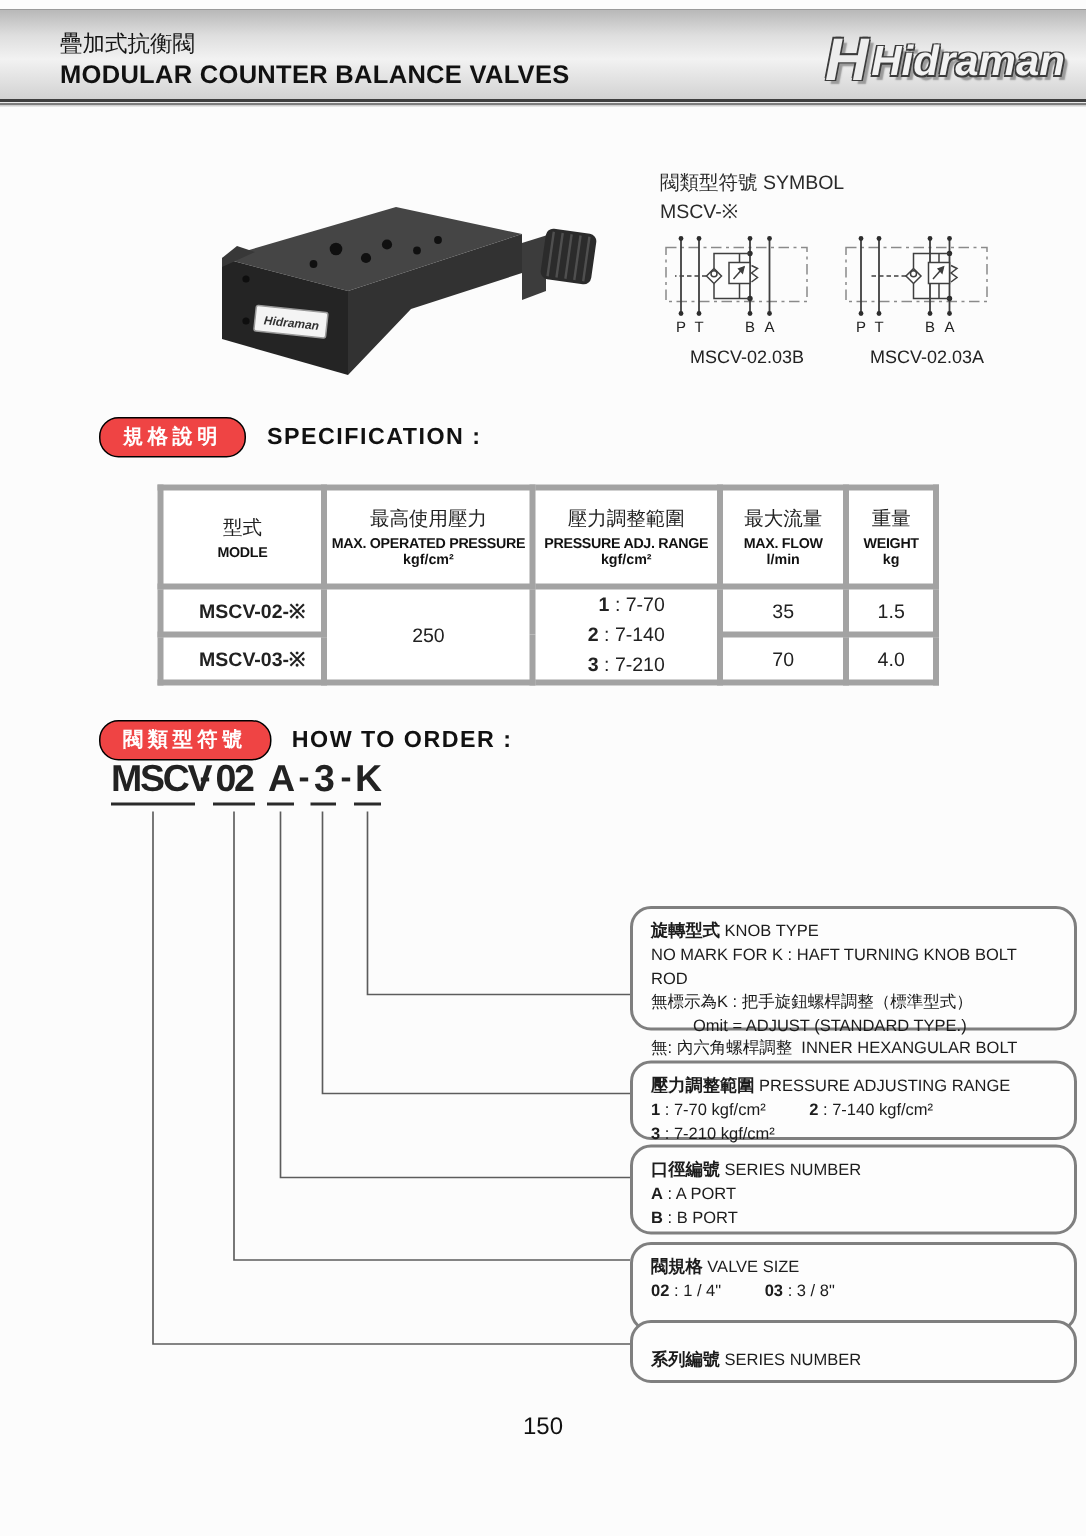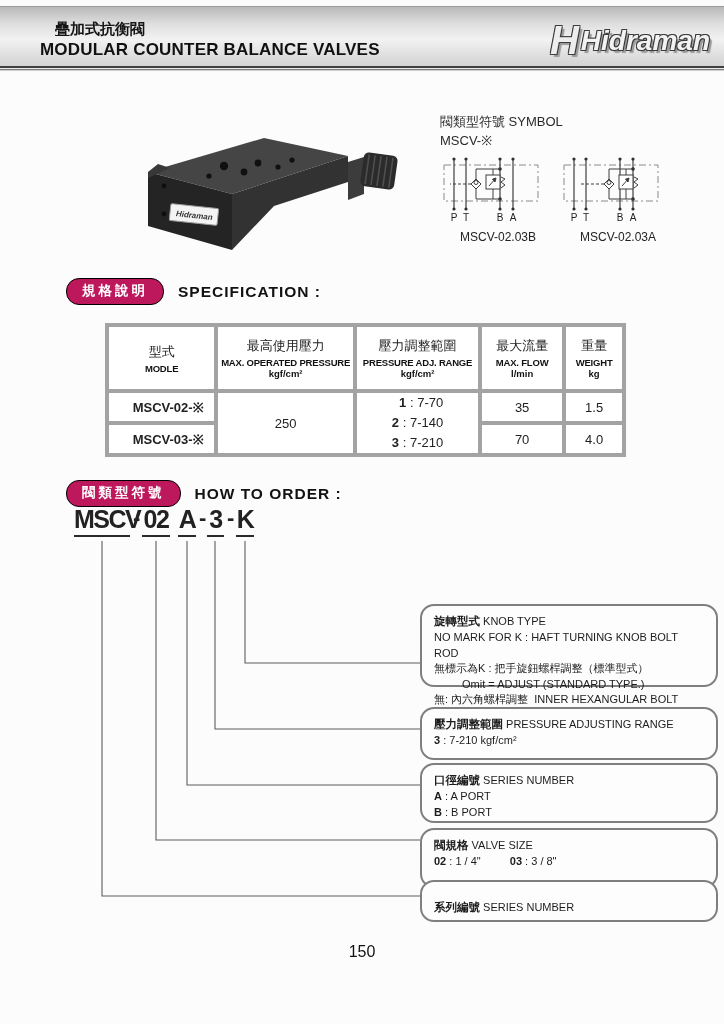--- a/index.html
+++ b/index.html
@@ -5,42 +5,42 @@
   * { margin:0; padding:0; box-sizing:border-box; }
   body { background:#fff; font-family:"Liberation Sans", sans-serif; }
   .page { position:relative; width:724px; height:1024px; background:#fcfcfc; overflow:hidden; }
 
   
   .header { position:absolute; top:6px; left:0; right:0; height:60px;
     background:linear-gradient(180deg,#b9b9b9 0%,#dedede 28%,#f2f2f2 55%,#d2d2d2 100%);
     border-top:1px solid #9a9a9a; }
   .header-rule { position:absolute; top:66px; left:0; right:0; height:5px;
     background:linear-gradient(180deg,#3f3f3f 0 40%,#e9e9e9 40% 58%,#7d7d7d 58% 78%,#cfcfcf 78% 100%); }
-  .title-zh { position:absolute; left:55px; top:13px; font-size:15px; font-weight:bold; color:#151515; }
+  .title-zh { position:absolute; left:40px; top:13px; font-size:15px; font-weight:normal; color:#151515; }
   .title-en { position:absolute; left:40px; top:33px; font-size:17px; font-weight:bold; color:#111; letter-spacing:0.2px; }
   .logo { position:absolute; right:14px; top:14px; display:flex; align-items:flex-start; }
   .logo-h { font-size:40px; line-height:38px; font-weight:bold; font-style:italic; color:#ededed;
     text-shadow:-1px -1px 0 #3c3c3c,1px -1px 0 #3c3c3c,-1px 1px 0 #3c3c3c,1px 1px 0 #3c3c3c,3px 3px 1px #9a9a9a; }
   .logo-name { font-size:28px; line-height:40px; font-weight:bold; font-style:italic; color:#f2f2f2; margin-left:2px;
     text-shadow:-1px -1px 0 #3c3c3c,1px -1px 0 #3c3c3c,-1px 1px 0 #3c3c3c,1px 1px 0 #3c3c3c,3px 3px 1px #9a9a9a; }
 
   
   .photo { position:absolute; left:112px; top:110px; width:296px; height:142px; }
 
   
   .symbols { position:absolute; left:440px; top:112px; width:280px; }
   .symbols .lbl { font-size:13px; color:#2a2a2a; line-height:19px; }
   .diagrams { display:flex; gap:4px; margin-top:5px; }
   .diagram { width:116px; text-align:center; }
   .diagram .cap { font-size:12px; color:#222; margin-top:1px; }
   .sym-svg text { font-size:10px; fill:#222; font-family:"Liberation Sans",sans-serif; }
 
   
   .sec-head { position:absolute; display:flex; align-items:center; }
-  .badge { background:#be185d; color:#fff; font-weight:bold; font-size:13.5px; letter-spacing:3px;
+  .badge { background:#ef4444; color:#fff; font-weight:bold; font-size:13.5px; letter-spacing:3px;
     padding:3px 15px 4px; border-radius:13px; border:1px solid #000; }
   .sec-title { margin-left:14px; font-size:15.5px; font-weight:bold; color:#111; letter-spacing:1px; }
 
   
   table.spec { position:absolute; left:105px; top:323px; width:521px; border-collapse:collapse;
     border:2px solid #1c1c1c; background:#fff; }
   table.spec th, table.spec td { border:4px solid #a3a3a3; }
   table.spec th { height:66px; font-weight:normal; vertical-align:middle; text-align:center; }
   .h-zh { font-size:13px; color:#222; }
   .h-en { font-size:9.5px; font-weight:bold; color:#111; letter-spacing:-0.2px; margin-top:2px; }
@@ -301,20 +301,24 @@
     <div class="line">無: 內六角螺桿調整  INNER HEXANGULAR BOLT ROD</div>
     <div class="line ind2">ADJUST.</div>
   </div>
 
   <div class="callout" style="top:707px; height:53px;">
     <div class="t">
       <span class="zh">壓力調整範圍</span>
       <span>PRESSURE ADJUSTING RANGE</span>
     </div>
     <div>
+      <span class="kv"><b>1</b><span> : 7-70 kgf/cm²</span></span>
+      <span class="kv"><b>2</b><span> : 7-140 kgf/cm²</span></span>
+    </div>
+    <div>
       <span class="kv"><b>3</b><span> : 7-210 kgf/cm²</span></span>
     </div>
   </div>
 
   <div class="callout" style="top:763px; height:60px;">
     <div class="t">
       <span class="zh">口徑編號</span>
       <span>SERIES NUMBER</span>
     </div>
     <div><span class="kv"><b>A</b><span> :  A PORT</span></span></div>

